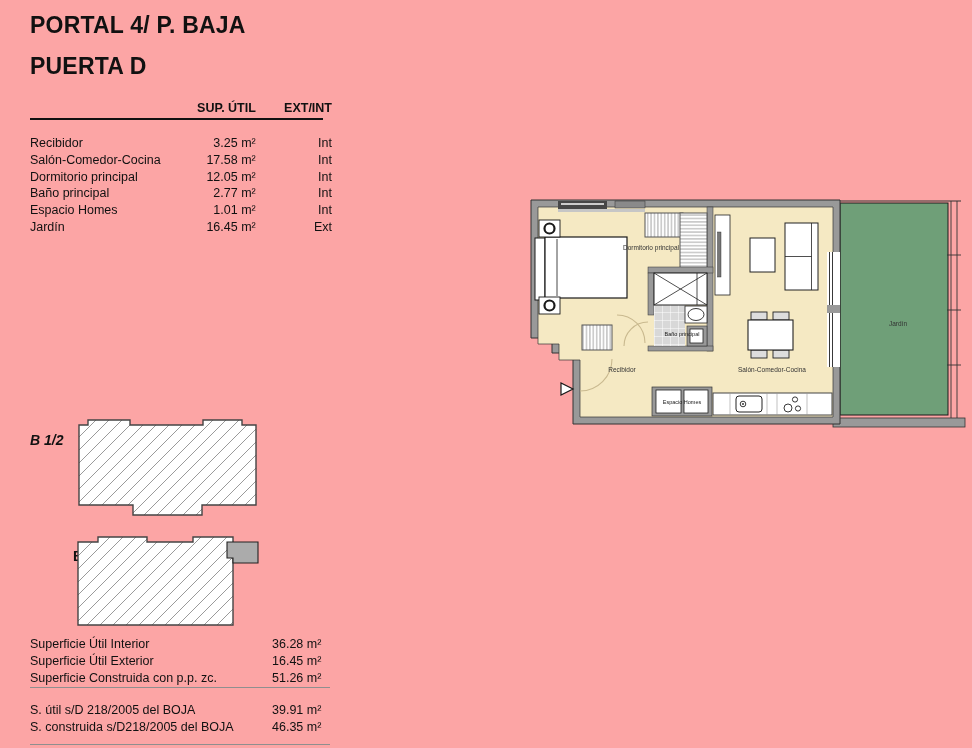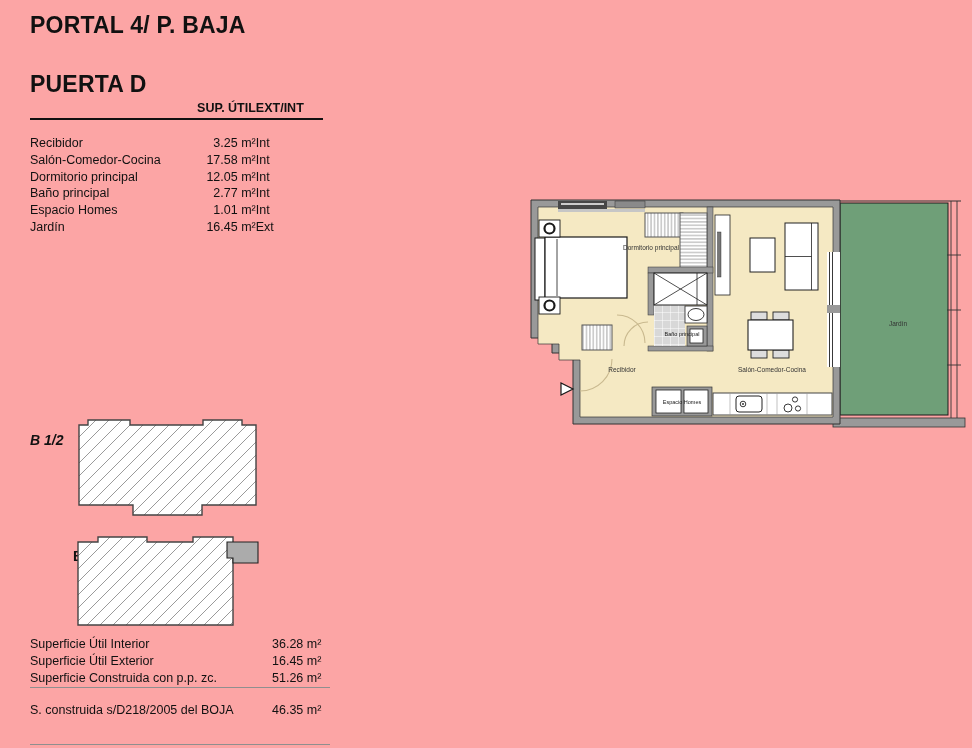--- a/index.html
+++ b/index.html
@@ -1,29 +1,29 @@
 <!DOCTYPE html>
 <html><head>
 <meta charset="utf-8">
 <style>
   html,body{margin:0;padding:0;background:#fff;}
   #screen{position:relative;width:972px;height:748px;background:#fca5a5;overflow:hidden;
           font-family:"Liberation Sans",sans-serif;color:#111;}
   .title{position:absolute;left:30px;font-weight:bold;font-size:23px;letter-spacing:.2px;white-space:nowrap;}
   #title1{top:12px;}
-  #title2{top:71px;text-align:center;}
+  #title2{top:53px;text-align:center;}
 
   
   .area-table{position:absolute;left:30px;top:101px;width:302px;font-size:12.5px;}
   .t-head,.t-row{display:flex;}
   .t-head{font-weight:bold;line-height:15px;}
   .t-row{line-height:16.8px;}
   .c-name{width:148px;white-space:nowrap;}
   .c-area{width:66px;text-align:right;white-space:nowrap;margin-left:36px;}
-  .c-type{width:86px;text-align:left;white-space:nowrap;}
+  .c-type{width:86px;text-align:right;white-space:nowrap;}
   .t-rule{height:2px;background:#111;margin-top:2px;width:293px;}
   .t-body{margin-top:15px;}
 
   
   .bplabel{position:absolute;left:30px;font-weight:bold;font-size:14px;}
   #bl1{top:432px;font-style:italic;}
   #bl2{top:548px;margin-left:43px;}
 
   
   .summary{position:absolute;left:30px;font-size:12.5px;}
@@ -271,20 +271,24 @@
     <div class="s-row">
       <div class="s-label">Superficie Construida con p.p. zc.</div>
       <div class="s-value">51.26 m²</div>
     </div>
   </div>
 
   <div class="hline" id="sep1"></div>
 
   <div class="summary" id="sum2">
     <div class="s-row">
+      <div class="s-label">S. útil s/D 218/2005 del BOJA</div>
+      <div class="s-value">39.91 m²</div>
+    </div>
+    <div class="s-row">
       <div class="s-label">S. construida s/D218/2005 del BOJA</div>
       <div class="s-value">46.35 m²</div>
     </div>
   </div>
 
   <div class="hline" id="sep2"></div>
 
 </div>
 
 </body></html>

